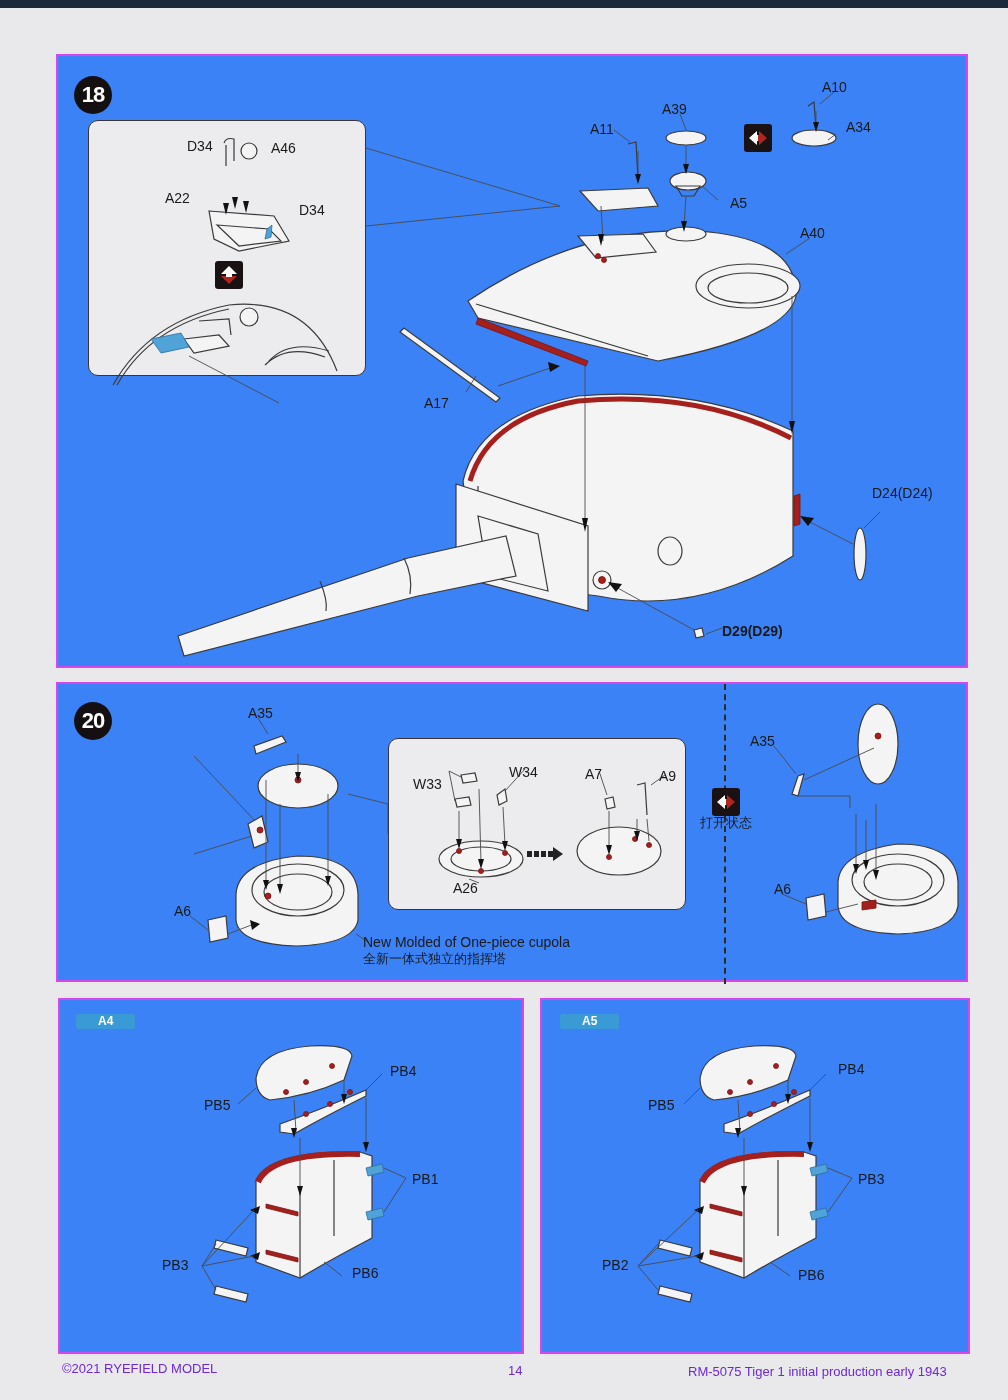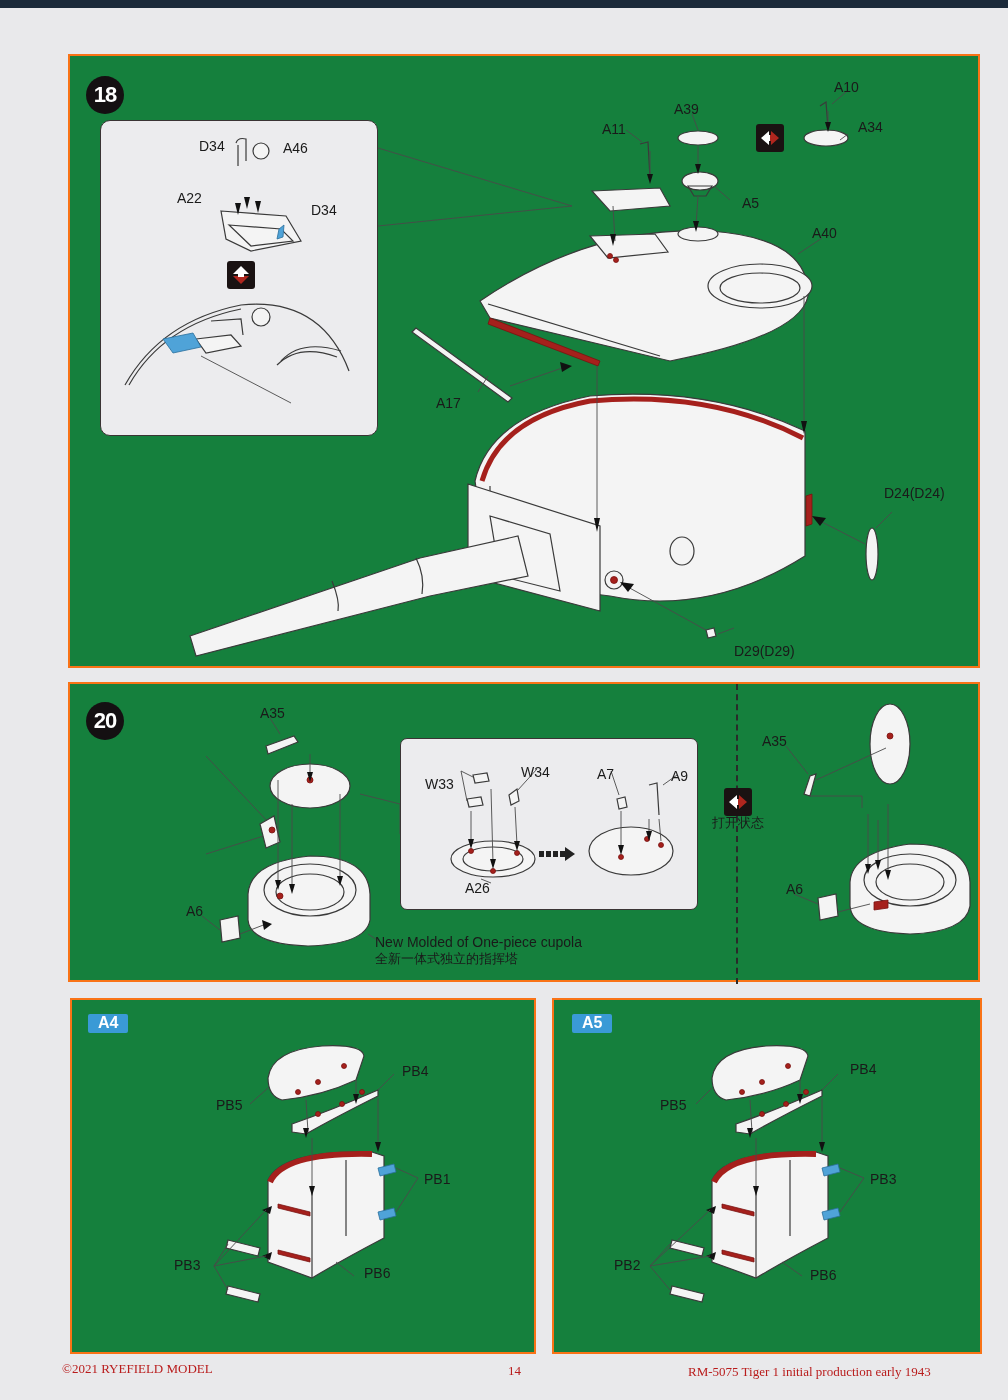--- a/index.html
+++ b/index.html
@@ -10,23 +10,22 @@
     color: #1a1a1a;
     position: relative;
     overflow: hidden;
   }
   .page-edge {
     position: absolute; left: 0; top: 0; width: 1008px; height: 8px;
     background: #1b2a3a;
   }
   .panel {
     position: absolute;
-    border: 2px solid #f97316;
-    background: #15803d;
-    margin-left: 12px;
+    border: 2px solid #d946ef;
+    background: #3b82f6;
   }
   .step-badge {
     position: absolute;
     width: 38px; height: 38px; border-radius: 50%;
     background: #141012; color: #fff;
     font-weight: bold; font-size: 22px;
     display: flex; align-items: center; justify-content: center;
     letter-spacing: -1px;
   }
   .inset {
@@ -38,35 +37,35 @@
   .label {
     position: absolute;
     font-size: 14px;
     color: #1a1a1a;
     white-space: nowrap;
     line-height: 1;
   }
   .variant-badge {
     position: absolute;
     background: #3a9ad6; color: #fff;
-    font-weight: bold; font-size: 16px;
-    padding: 1px 10px; border-radius: 2px;
+    font-weight: bold; font-size: 12px;
+    padding: 1px 22px; border-radius: 2px;
     line-height: 1.05;
   }
   .swap-icon {
     position: absolute;
     width: 28px; height: 28px;
     background: #1a1212; border-radius: 3px;
     display: flex; align-items: center; justify-content: center;
   }
   .caption {
     position: absolute; font-size: 14px; line-height: 1.2; color: #1a1a1a;
   }
   .footer-text {
-    position: absolute; font-size: 13px; color: #b91c1c; white-space: nowrap; font-family: Liberation Serif, serif;
+    position: absolute; font-size: 13px; color: #6d28d9; white-space: nowrap;
   }
   svg.draw { position: absolute; overflow: visible; }
   .ln { stroke: #3a3a3a; stroke-width: 1.2; fill: none; }
   .ln-thin { stroke: #4a4a4a; stroke-width: 0.9; fill: none; }
   .part { stroke: #3a3a3a; stroke-width: 1.2; fill: #f4f4f4; }
   .red { fill: #a5201c; stroke: #7a1210; stroke-width: 0.8; }
   .red-stroke { stroke: #a5201c; stroke-width: 5; fill: none; }
   .blue { fill: #4fa3d8; stroke: #2a6f9c; stroke-width: 0.8; }
   .arrowhead { fill: #111; }
   .dashed-divider {
@@ -74,21 +73,21 @@
   }
 </style>
 </head>
 <body>
 
 <div class="page-edge"></div>
 
 <div class="panel" style="left:56px;top:54px;width:912px;height:614px;">
   <div class="step-badge" style="left:16px;top:20px;">18</div>
 
-  <div class="inset" style="left:30px;top:64px;width:278px;height:316px;">
+  <div class="inset" style="left:30px;top:64px;width:278px;height:256px;">
     <svg class="draw" width="278" height="316" style="left:0;top:0;">
 
       <path class="part" d="M120 90 L185 95 L200 120 L150 130 L125 118 Z"></path>
       <path class="ln" d="M128 104 L180 108 L192 120 L150 125 Z"></path>
       <path class="ln" d="M137 24 L137 45 M135 22 Q137 16 145 18 L145 40"></path>
       <circle class="part" cx="160" cy="30" r="8"></circle>
       <path class="blue" d="M178 108 L183 104 L182 116 L176 118 Z"></path>
       <polygon class="arrowhead" points="134,82 140,82 137,94"></polygon>
       <polygon class="arrowhead" points="143,76 149,76 146,88"></polygon>
       <polygon class="arrowhead" points="154,80 160,80 157,92"></polygon>
@@ -183,21 +182,21 @@
   </svg>
 
   <span class="label" style="left:532px;top:66px;">A11</span>
   <span class="label" style="left:604px;top:46px;">A39</span>
   <span class="label" style="left:764px;top:24px;">A10</span>
   <span class="label" style="left:788px;top:64px;text-align:center;">A34</span>
   <span class="label" style="left:672px;top:140px;">A5</span>
   <span class="label" style="left:742px;top:170px;">A40</span>
   <span class="label" style="left:366px;top:340px;">A17</span>
   <span class="label" style="left:814px;top:430px;">D24(D24)</span>
-  <span class="label" style="left:664px;top:588px;">D29(D29)</span>
+  <span class="label" style="left:664px;top:568px;font-weight:bold;">D29(D29)</span>
 
   <div class="swap-icon" style="left:686px;top:68px;">
     <svg width="20" height="16" viewBox="0 0 20 16">
       <polygon points="1,8 9,1 9,5 10,5 10,11 9,11 9,15" fill="#fff"></polygon>
       <polygon points="19,8 11,1 11,5 10,5 10,11 11,11 11,15" fill="#b0261e"></polygon>
     </svg>
   </div>
 </div>
 
 <div class="panel" style="left:56px;top:682px;width:912px;height:300px;">
@@ -224,21 +223,21 @@
     <path class="part" d="M150 236 L168 232 L170 254 L152 258 Z"></path>
     <path class="ln-thin" d="M170 250 L196 240"></path>
     <polygon class="arrowhead" points="192,236 202,240 194,246"></polygon>
     <path class="ln-thin" d="M200 34 L210 50 M132 232 L150 246 M298 250 L310 258"></path>
 
     <path class="ln-thin" d="M290 110 L330 120 L330 150"></path>
   </svg>
   <span class="label" style="left:190px;top:22px;">A35</span>
   <span class="label" style="left:116px;top:220px;">A6</span>
 
-  <div class="inset" style="left:330px;top:54px;width:298px;height:172px;border-radius:7px;">
+  <div class="inset" style="left:330px;top:54px;width:298px;height:172px;">
     <svg class="draw" width="298" height="172" style="left:0;top:0;">
       <path class="part" d="M72 36 L86 34 L88 42 L74 44 Z"></path>
       <path class="part" d="M66 60 L80 58 L82 66 L68 68 Z"></path>
       <path class="part" d="M108 56 L116 50 L118 62 L110 66 Z"></path>
       <ellipse class="part" cx="92" cy="120" rx="42" ry="18"></ellipse>
       <ellipse class="ln" cx="92" cy="120" rx="30" ry="12"></ellipse>
       <circle class="red" cx="70" cy="112" r="2.5"></circle>
       <circle class="red" cx="92" cy="132" r="2.5"></circle>
       <circle class="red" cx="116" cy="114" r="2.5"></circle>
       <path class="ln-thin" d="M70 72 L70 104 M90 50 L92 124 M114 68 L116 106"></path>

